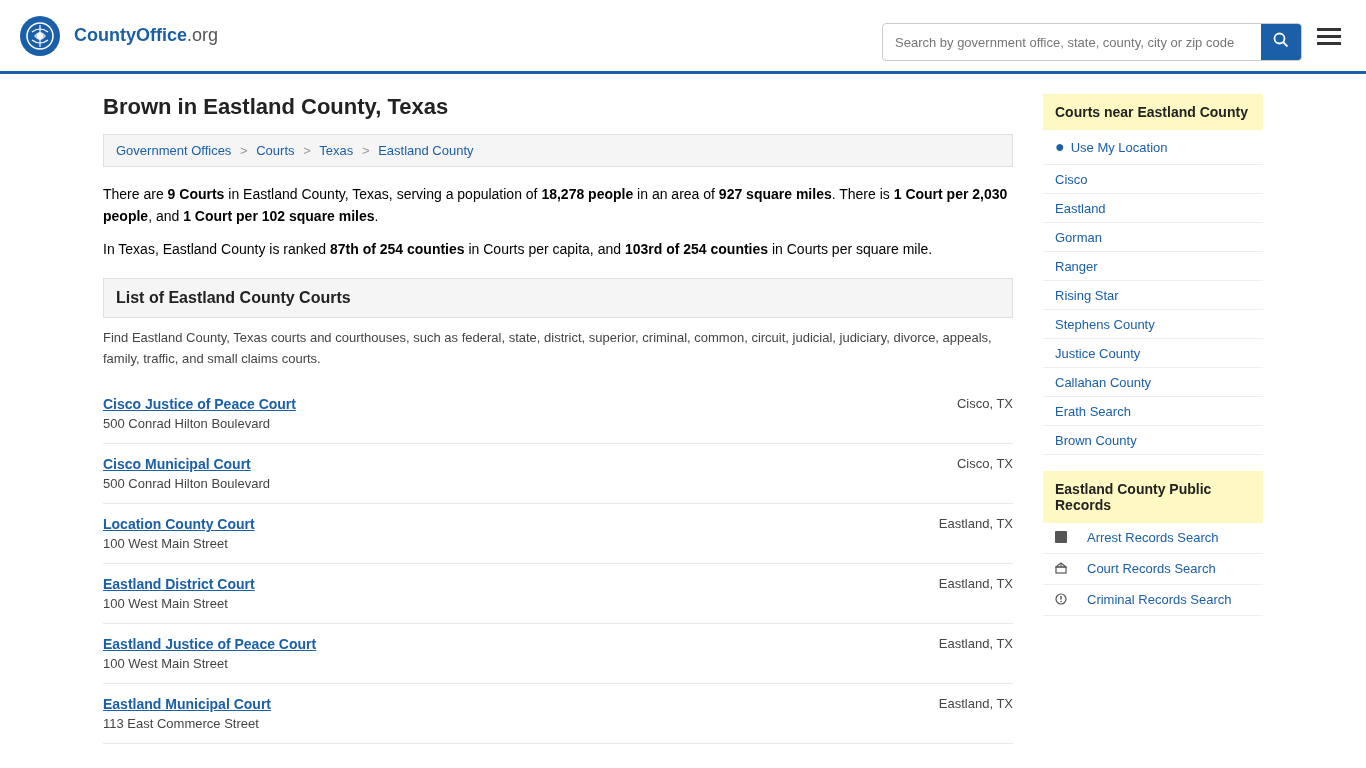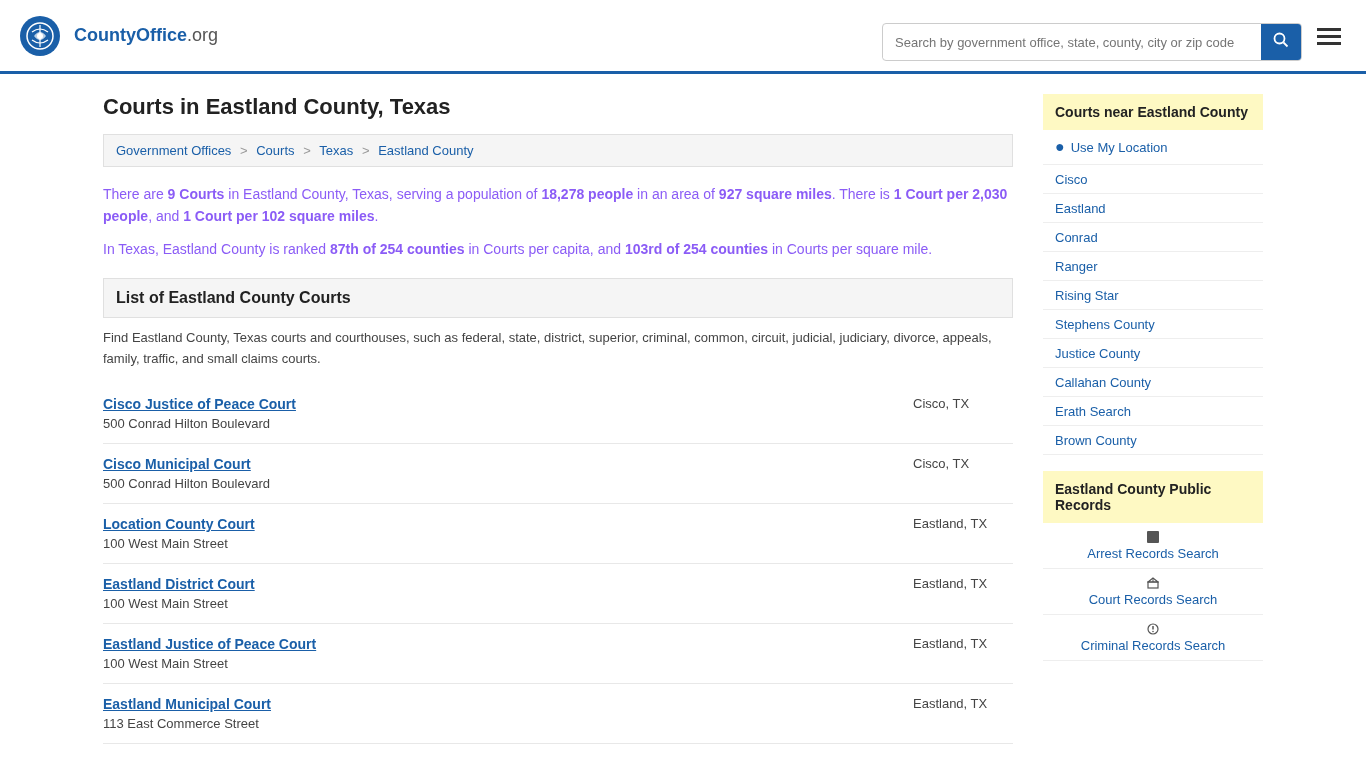--- a/index.html
+++ b/index.html
@@ -114,21 +114,21 @@
       color: #1a5fa8;
       text-decoration: none;
     }
     .breadcrumb span {
       margin: 0 5px;
       color: #999;
     }
     .info-text {
       font-size: 14px;
       line-height: 1.6;
-      color: #8b5cf6;
+      color: #000000;
       margin-bottom: 10px;
     }
     .info-text b {
       font-weight: bold;
     }
 
     .section-header {
       background: #f5f5f5;
       border: 1px solid #e0e0e0;
       padding: 10px 12px;
@@ -164,21 +164,21 @@
       margin-bottom: 3px;
     }
     .court-address {
       font-size: 13px;
       color: #444;
     }
     .court-location {
       font-size: 13px;
       color: #444;
       min-width: 120px;
-      text-align: left;
+      text-align: right;
       padding-left: 20px;
     }
 
     
     .sidebar {
       width: 220px;
       flex-shrink: 0;
     }
     .sidebar-section-title {
       background: #fef9c3;
@@ -217,23 +217,21 @@
       text-decoration: none;
       font-size: 13px;
     }
     .public-records-list {
       list-style: none;
     }
     .public-records-list li {
       padding: 7px 12px;
       border-bottom: 1px solid #eee;
       display: flex;
-      align-items: center;
-      gap: 0;
-      flex-direction: column;
+      gap: 20px;
     }
     .public-records-list li a {
       color: #1a5fa8;
       text-decoration: none;
       font-size: 13px;
     }
   </style>
 </head>
 <body>
 
@@ -268,21 +266,21 @@
       <div></div>
       <div></div>
     </button>
   </div>
 </header>
 
 <div class="main-wrapper">
 
   <div class="content-area">
 
-    <h1 class="page-title">Courts in Eastland County, Texas</h1>
+    <h1 class="page-title">Brown in Eastland County, Texas</h1>
 
     <div class="breadcrumb">
       <a href="#">Government Offices</a>
       <span> &gt; </span>
       <a href="#">Courts</a>
       <span> &gt; </span>
       <a href="#">Texas</a>
       <span> &gt; </span>
       <a href="#">Eastland County</a>
     </div>
@@ -350,21 +348,21 @@
     <div class="sidebar-section-title">Courts near Eastland County</div>
 
     <div class="use-location">
       <span class="location-icon">●</span>
       <a href="#">Use My Location</a>
     </div>
 
     <ul class="sidebar-list" id="sidebar-cities">
         <li><a href="#">Cisco</a></li>
         <li><a href="#">Eastland</a></li>
-        <li><a href="#">Conrad</a></li>
+        <li><a href="#">Gorman</a></li>
         <li><a href="#">Ranger</a></li>
         <li><a href="#">Rising Star</a></li>
         <li><a href="#">Stephens County</a></li>
         <li><a href="#">Justice County</a></li>
         <li><a href="#">Callahan County</a></li>
         <li><a href="#">Erath Search</a></li>
         <li><a href="#">Brown County</a></li>
       </ul>
 
     <div class="sidebar-section-title">Eastland County Public Records</div>

